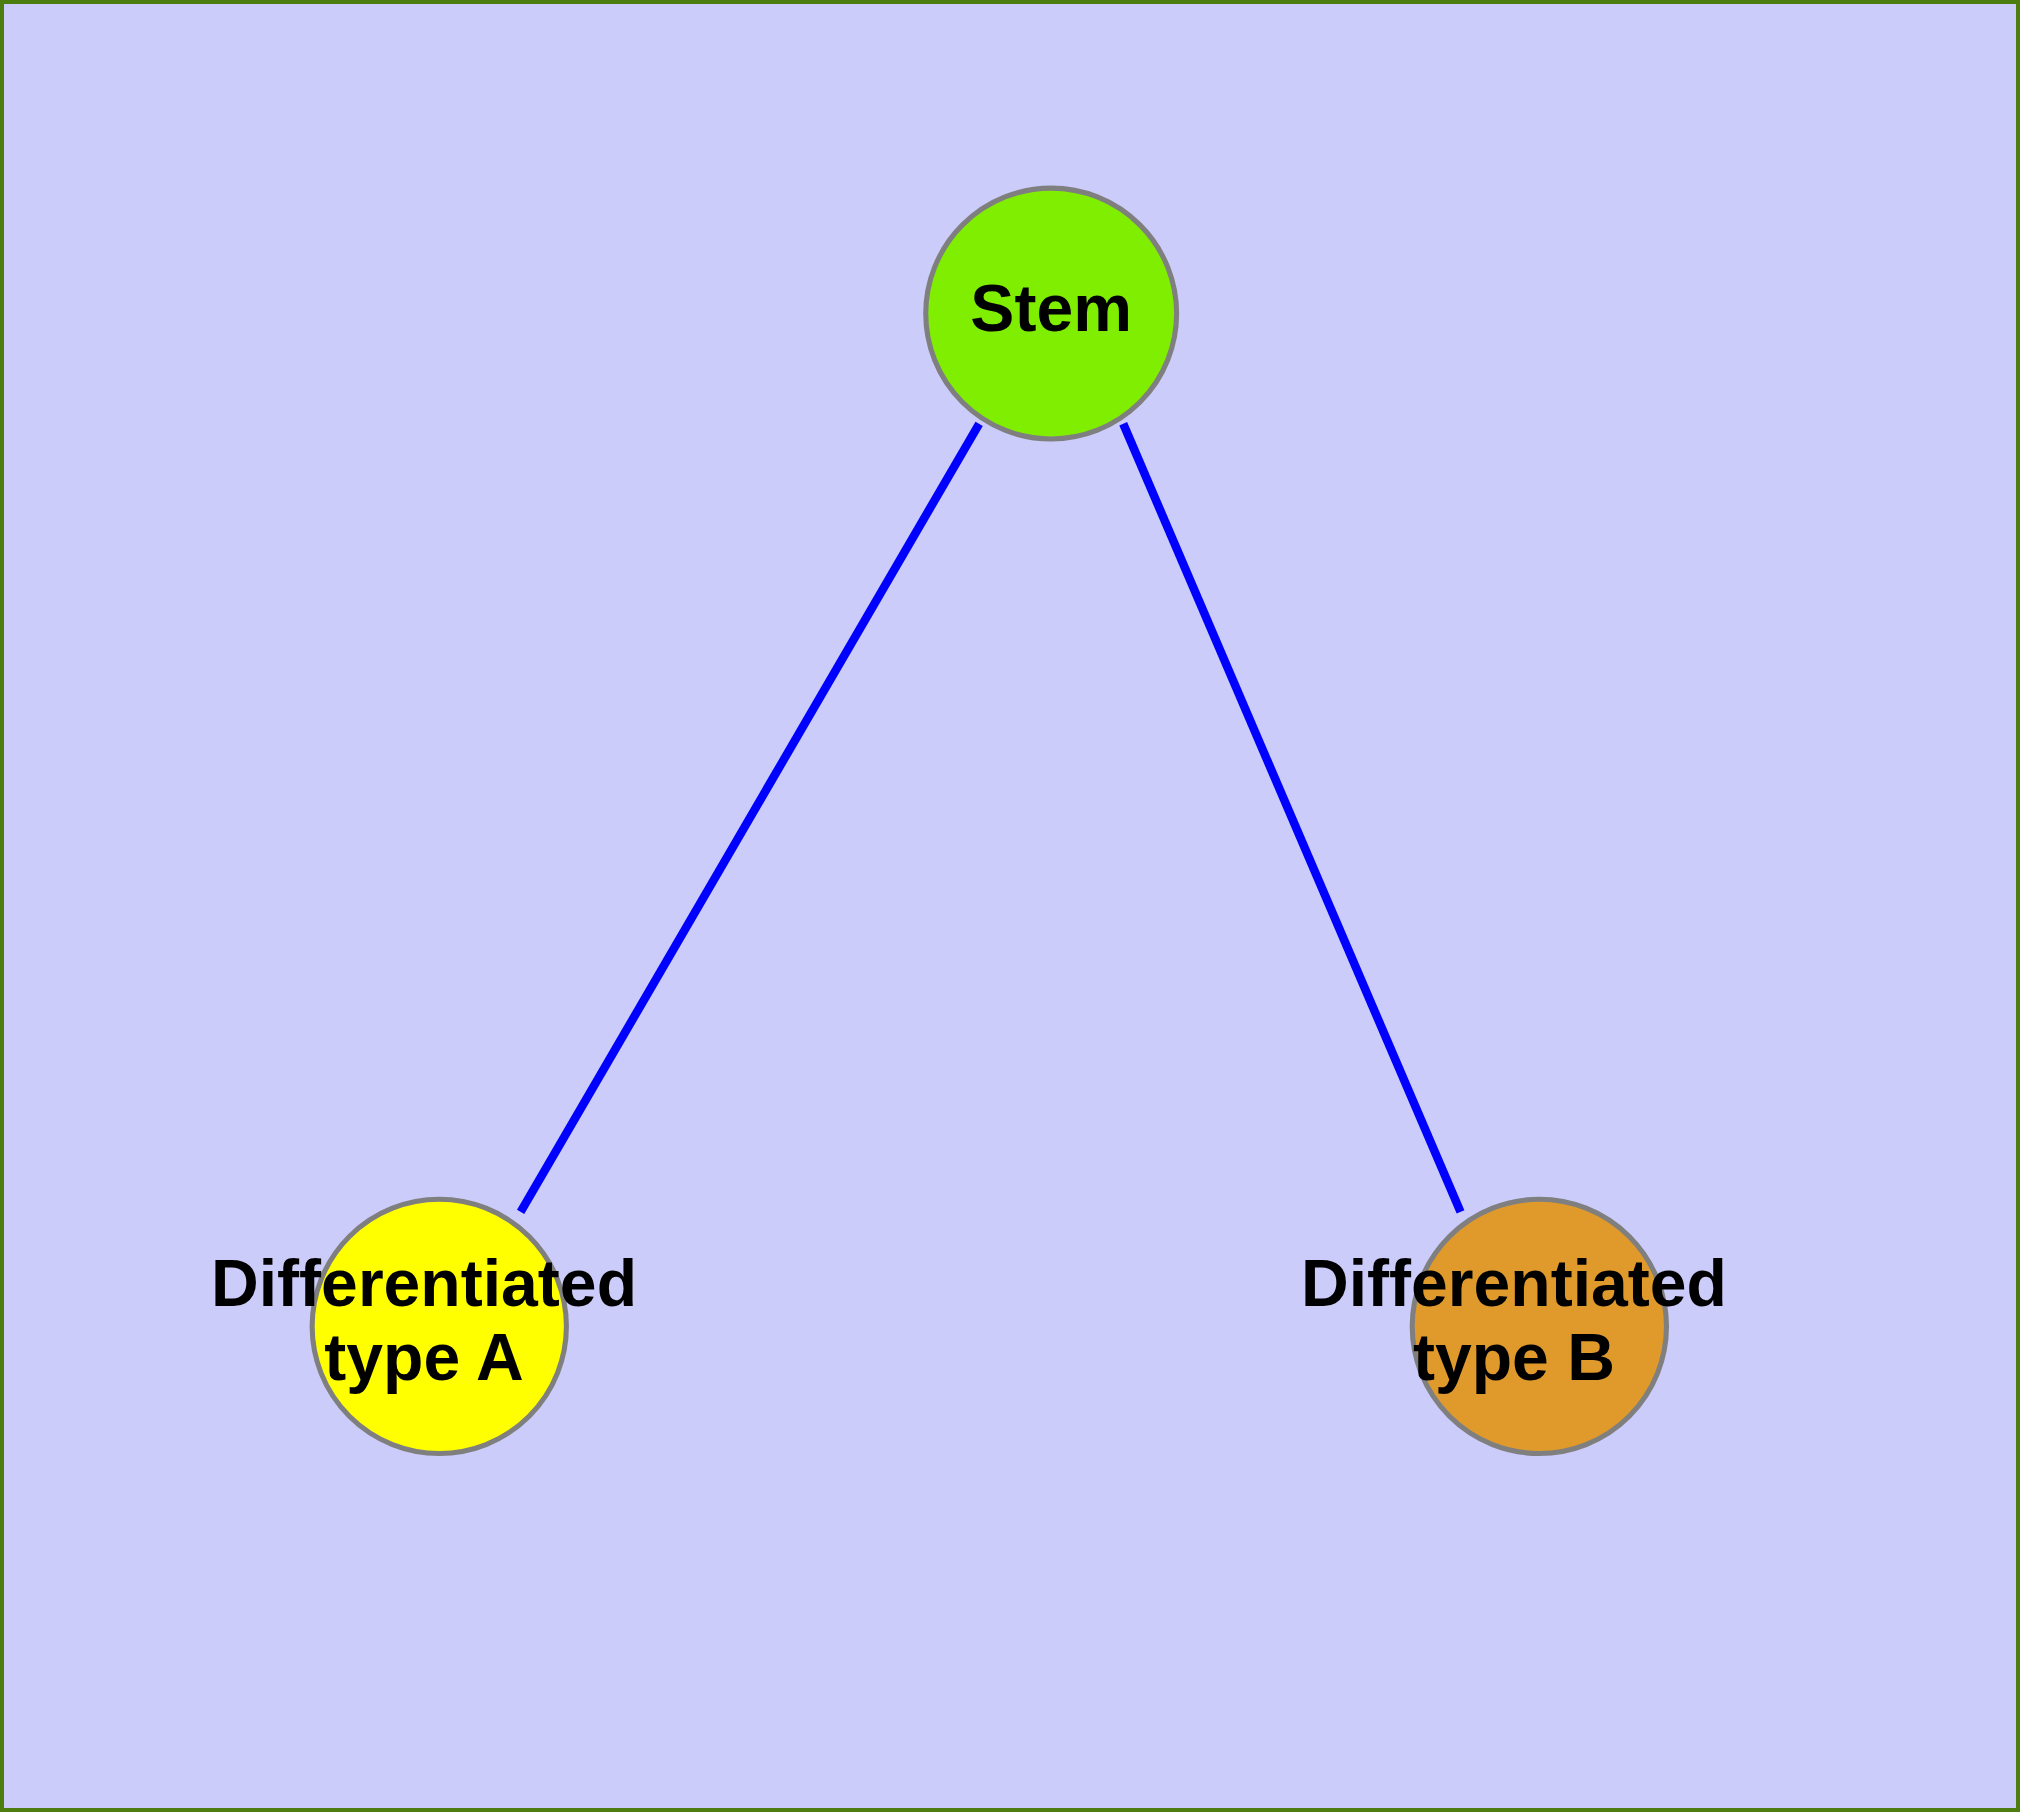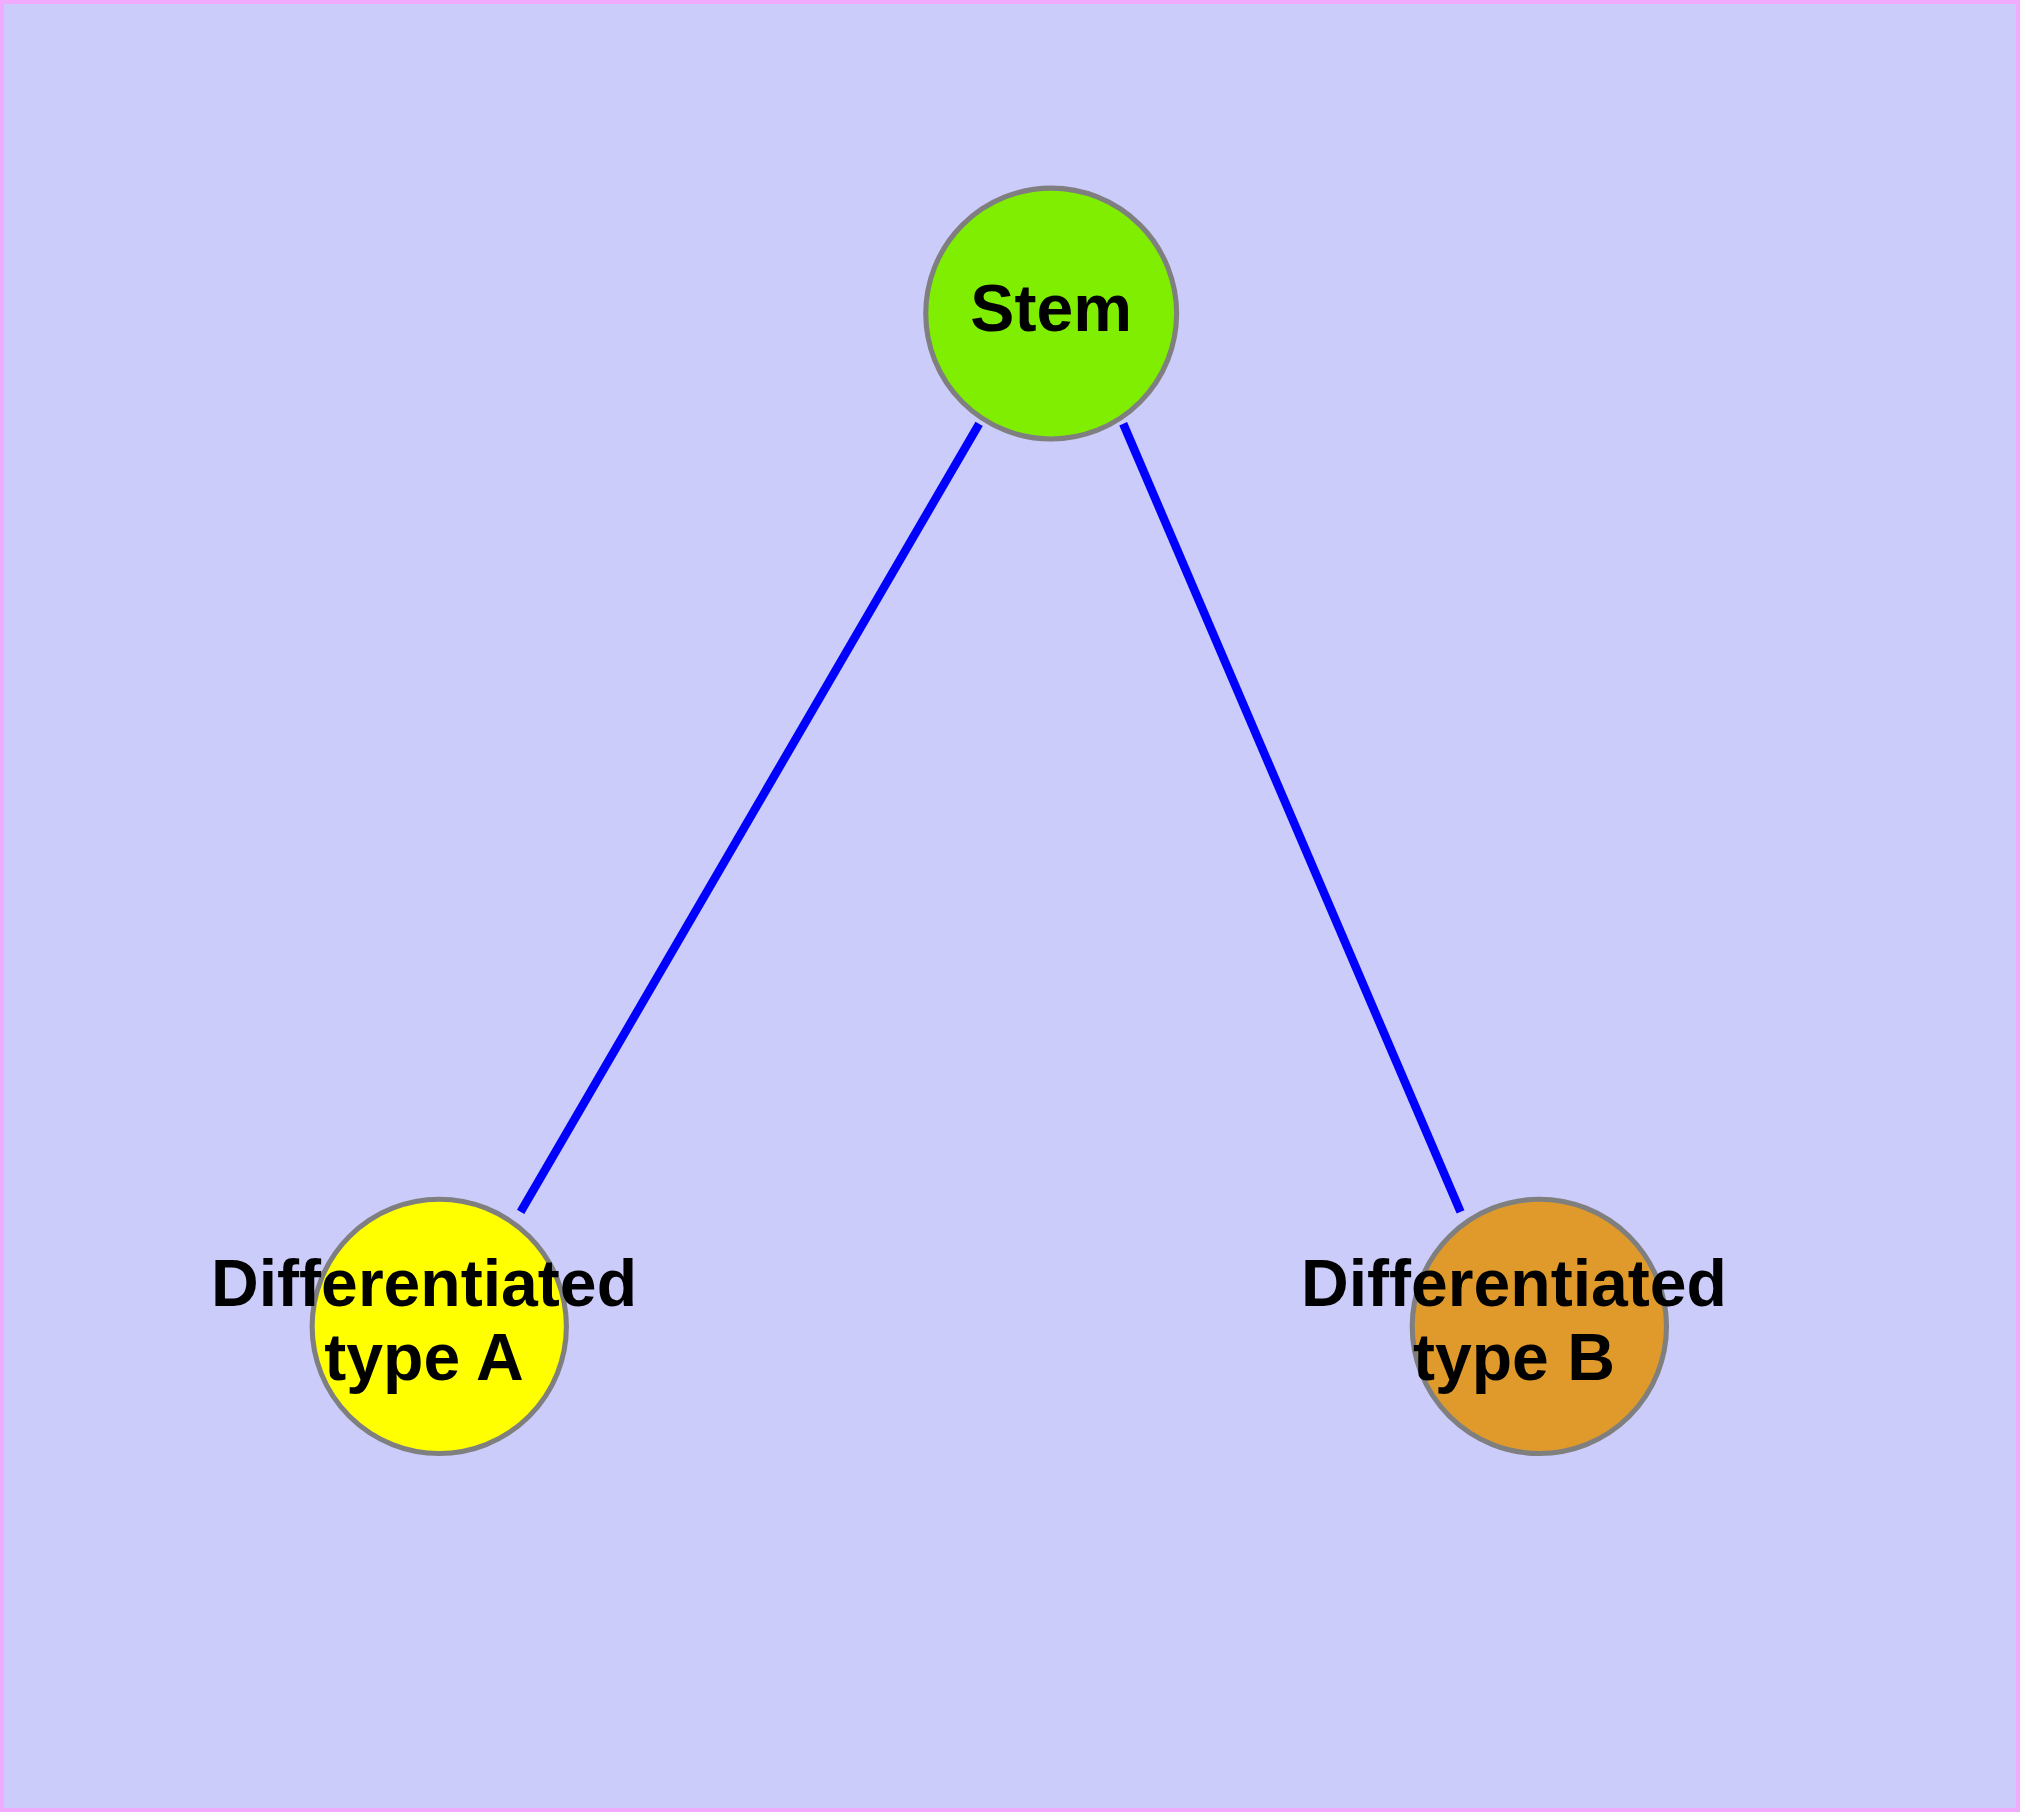--- a/index.html
+++ b/index.html
@@ -35,21 +35,21 @@
     font-weight: bold;
     fill: #000000;
     text-anchor: middle;
     dominant-baseline: middle;
     font-family: "Liberation Sans", sans-serif;
   }
 </style>
 </head>
 <body>
 
-<div id="canvas" style="background: #f0abfc;">
+<div id="canvas" style="background: #4d7c0f;">
   <div id="plot-area" style="background: rgb(204, 204, 250);"></div>
   <svg id="graph-svg" viewBox="0 0 2384 2138">
     <g id="edges-layer">
         <line x1="1155" y1="500" x2="614" y2="1430" stroke="#0000ff" stroke-width="10" stroke-linecap="butt"></line>
         <line x1="1325" y1="500" x2="1723" y2="1430" stroke="#0000ff" stroke-width="10" stroke-linecap="butt"></line>
       </g>
     <g id="nodes-layer">
         <circle cx="1240" cy="370" r="148" fill="#80ee00" stroke="#7f7f7f" stroke-width="6"></circle>
         <circle cx="518" cy="1565" r="150" fill="#ffff00" stroke="#7f7f7f" stroke-width="6"></circle>
         <circle cx="1816" cy="1565" r="150" fill="#e09a2c" stroke="#7f7f7f" stroke-width="6"></circle>

